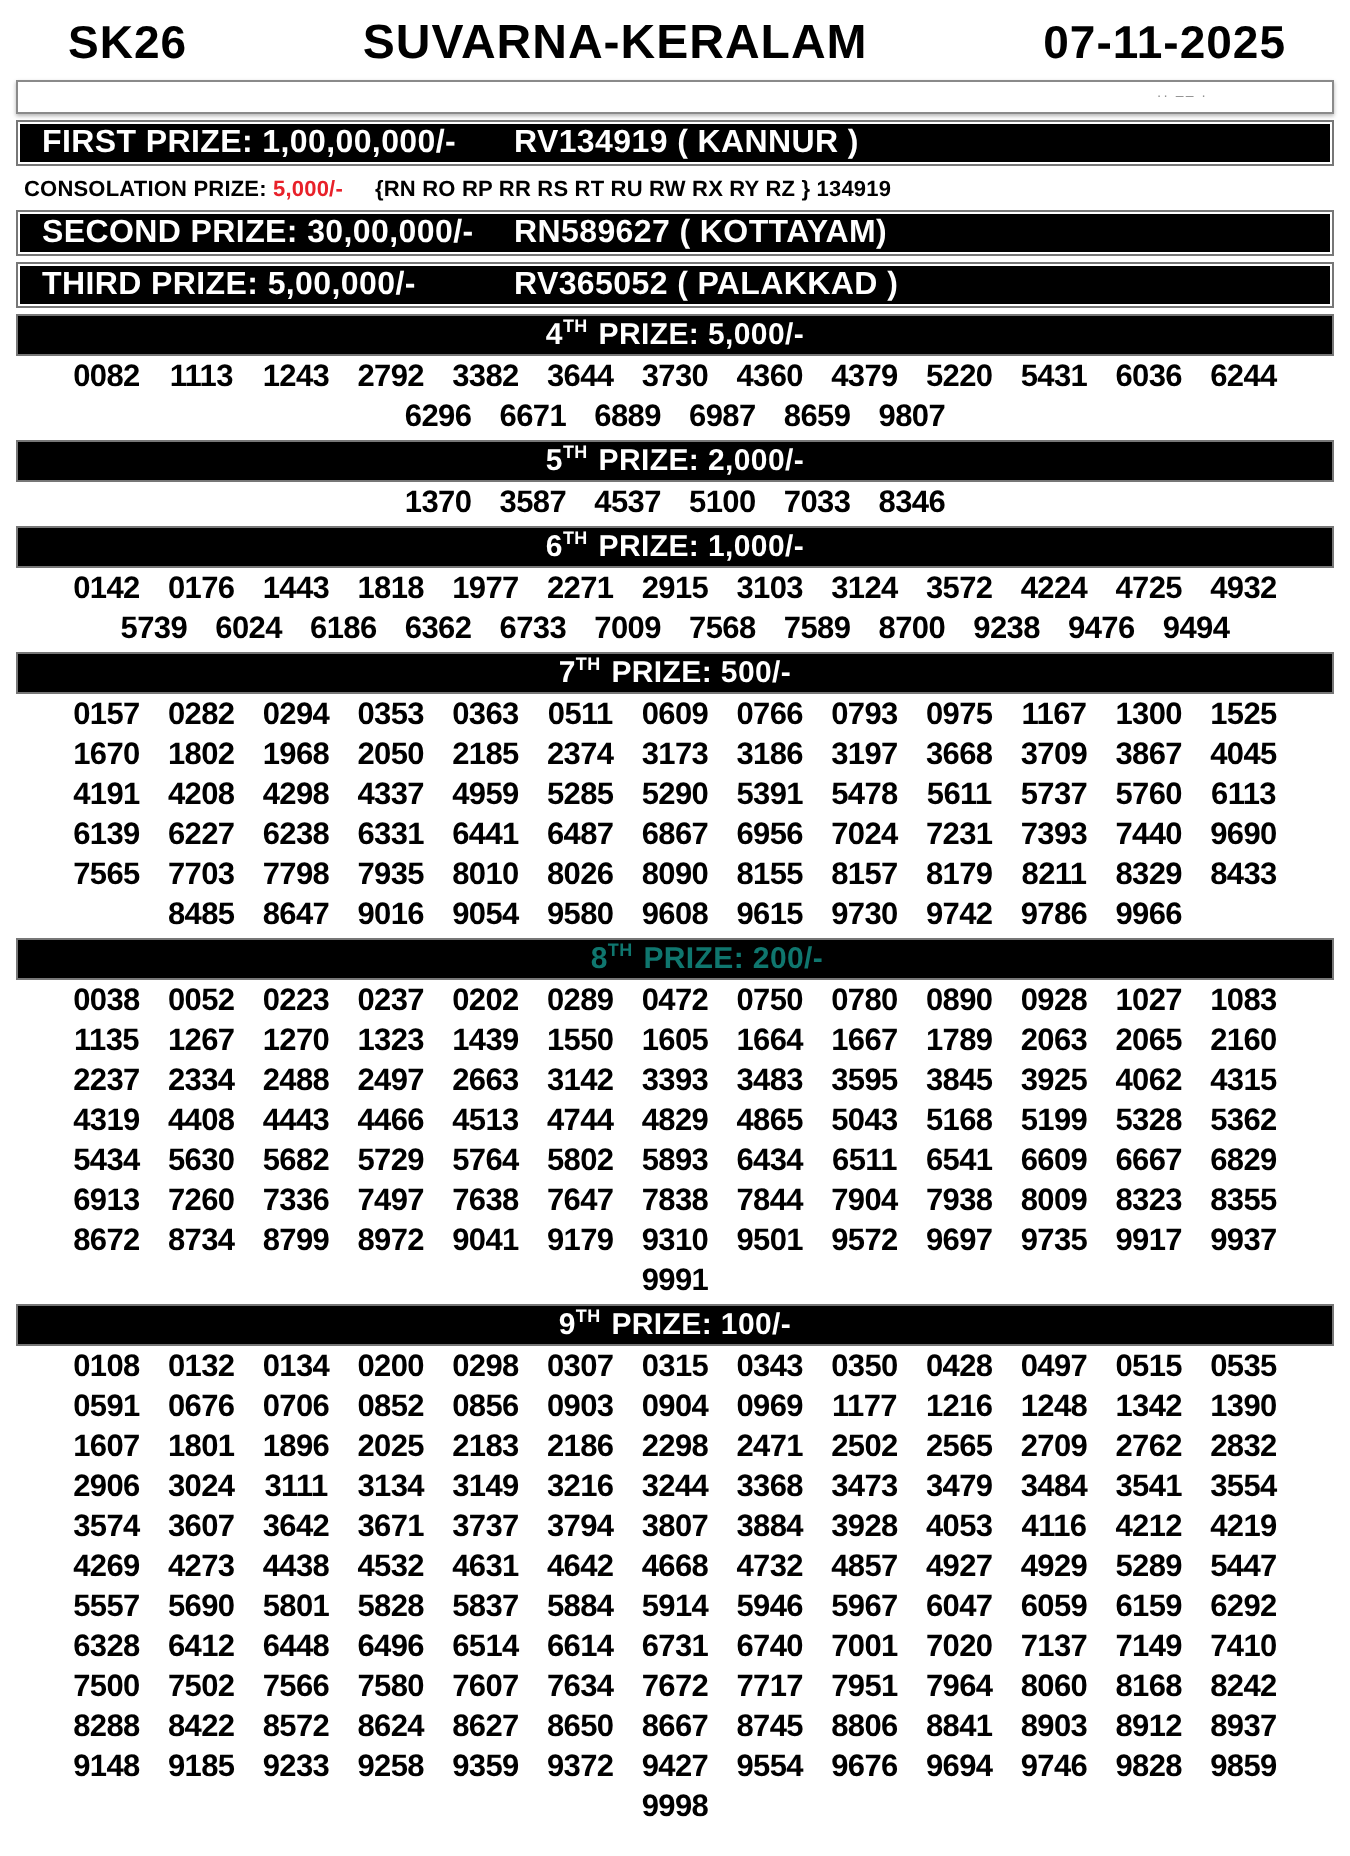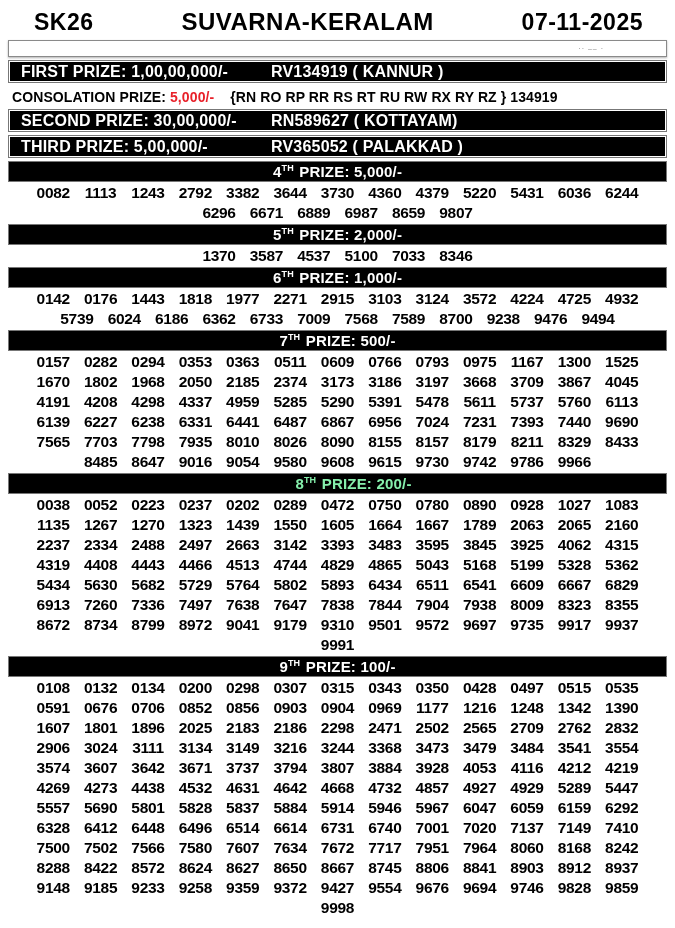--- a/index.html
+++ b/index.html
@@ -34,26 +34,26 @@
 
   
   .prize-bar {
     margin: 0 8px 3px; background: #000; color: #fff;
     height: 23px; border: 1px solid #777;
     box-shadow: inset 0 0 0 1px #fff;
     display: flex; align-items: center; position: relative;
     font-weight: bold; font-size: 16px; letter-spacing: 0.2px;
   }
   .prize-bar .label  { margin-left: 12px; white-space: pre; }
-  .prize-bar .winner { position: absolute; left: 262px; white-space: pre; }
+  .prize-bar .winner { position: absolute; left: 248px; white-space: pre; }
 
   
   .consolation {
     padding: 3px 0 4px 12px;
-    font-weight: bold; font-size: 14px; letter-spacing: 0.1px;
+    font-weight: bold; font-size: 11px; letter-spacing: 0.1px;
     white-space: pre;
   }
   .consolation .red { }
   .consolation .series { margin-left: 16px; }
 
   
   .section-bar {
     margin: 1px 8px 1px; background: #000; color: #fff;
     height: 21px; border: 1px solid #777;
     display: flex; align-items: center; justify-content: center;
@@ -264,21 +264,21 @@
           <span class="num">9580</span>
           <span class="num">9608</span>
           <span class="num">9615</span>
           <span class="num">9730</span>
           <span class="num">9742</span>
           <span class="num">9786</span>
           <span class="num">9966</span>
         </div>
       </section>
       <section>
-        <div class="section-bar" style="background: rgb(0, 0, 0); color: #86efac; padding-left: 32px;">
+        <div class="section-bar" style="background: rgb(0, 0, 0); color: #0f766e; padding-left: 32px;">
           <span>8<sup>TH</sup> PRIZE: 200/-</span>
         </div>
         <div class="num-row">
           <span class="num">0038</span>
           <span class="num">0052</span>
           <span class="num">0223</span>
           <span class="num">0237</span>
           <span class="num">0202</span>
           <span class="num">0289</span>
           <span class="num">0472</span>

